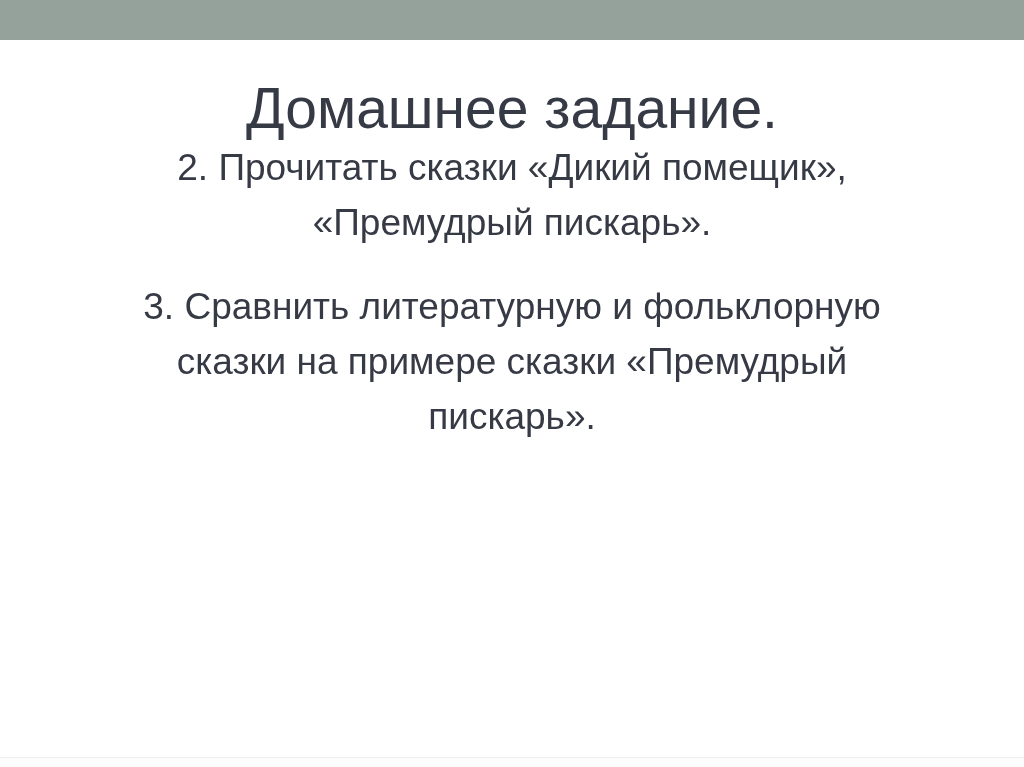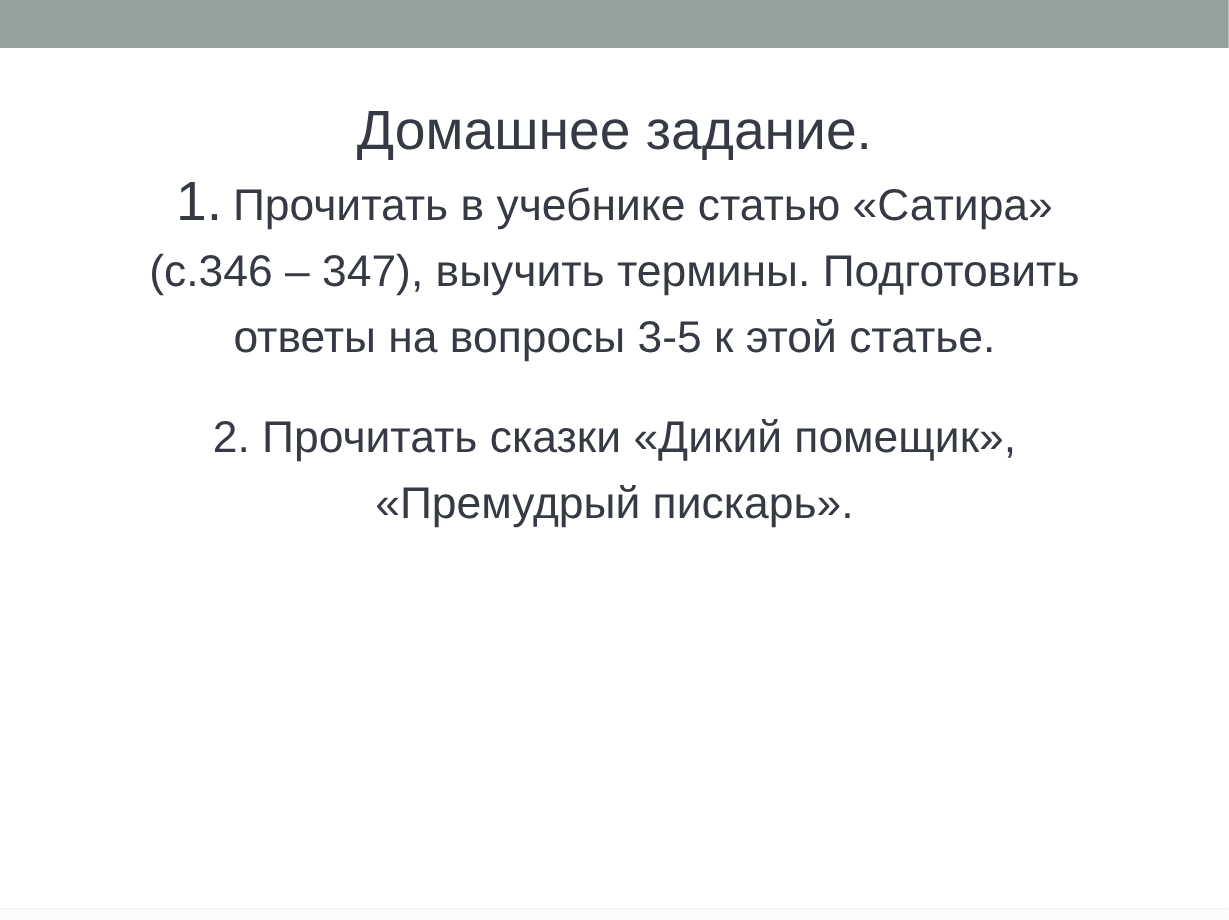--- a/index.html
+++ b/index.html
@@ -20,21 +20,21 @@
     height: 40px;
     background: var(--top_bar, #94a29b);
   }
   .content {
     width: 980px;
     margin: 0 auto;
     padding-top: 36px;
     text-align: center;
   }
   .title {
-    font-size: 46px;
+    font-size: 57px;
     line-height: 64px;
     font-weight: 400;
     margin: 0;
   }
   .para {
     font-size: 37px;
     line-height: 55px;
     margin: 0;
   }
   .para + .para {
@@ -58,26 +58,26 @@
   }
 </style>
 </head>
 <body style="--top_bar: #94a29b; --text: #363a45; --background: #ffffff;">
 
 <div class="top-bar"></div>
 
 <main class="content">
   <h1 class="title">Домашнее задание.</h1>
 
-  <p class="para">
-    <span class="big-num">1.</span><span class="body-text">Прочитать в учебнике статью «Сатира»
-(с.346 – 347), выучить термины. Подготовить
-ответы на вопросы 3-5 к этой статье.</span>
-  </p>
 
   <p class="para">
     <span class="body-text">2. Прочитать сказки «Дикий помещик»,
 «Премудрый пискарь».</span>
   </p>
 
+  <p class="para">
+    <span class="body-text">3. Сравнить литературную и фольклорную
+сказки на примере сказки «Премудрый
+пискарь».</span>
+  </p>
 </main>
 
 <div class="bottom-strip"></div>
 
 </body></html>

